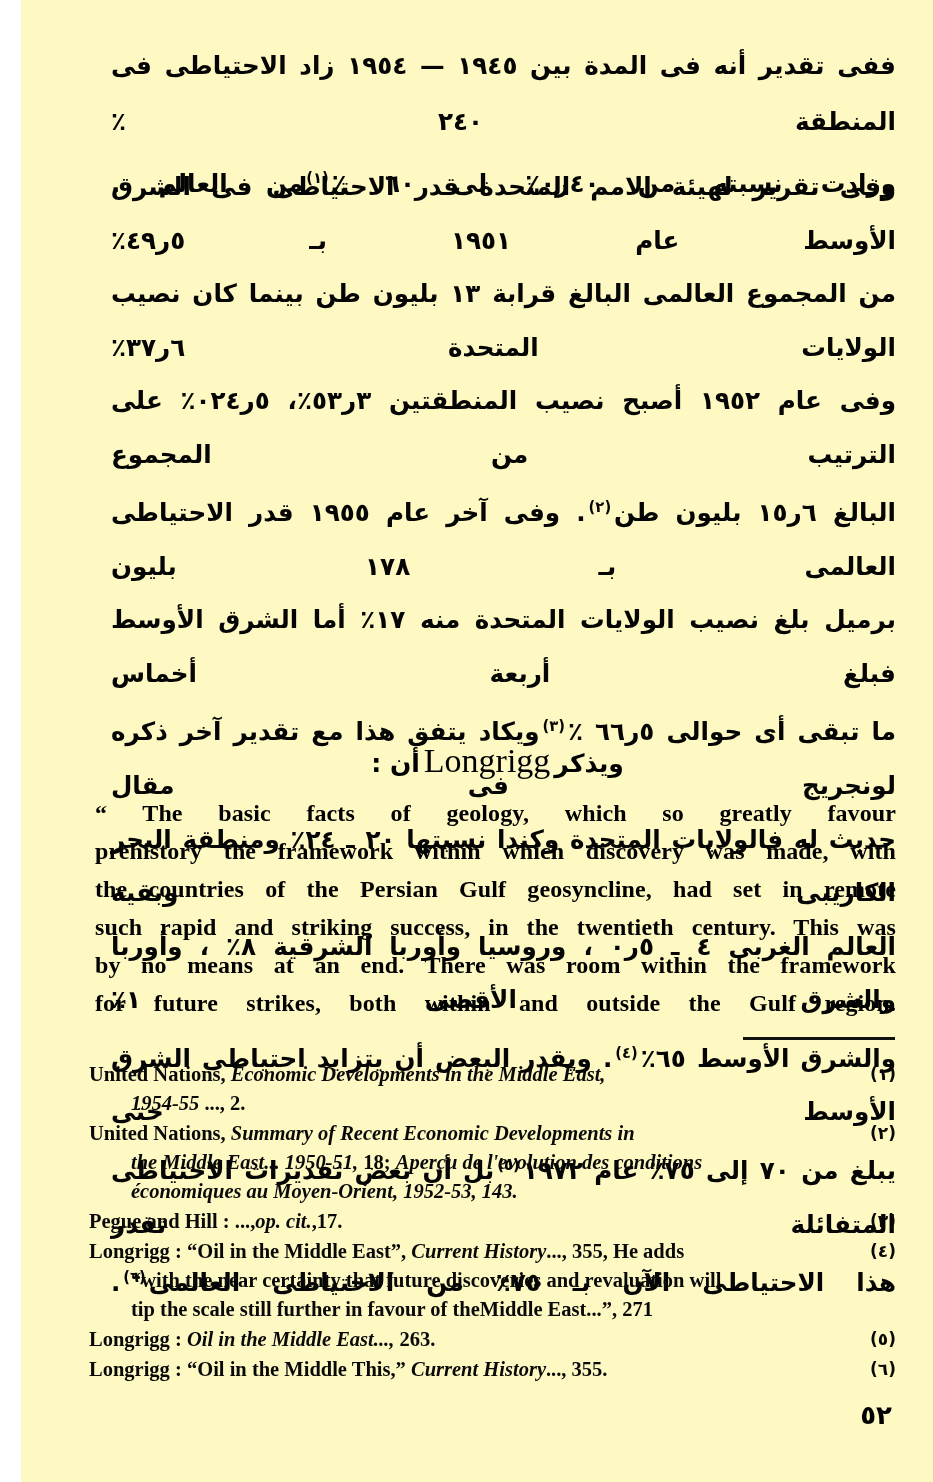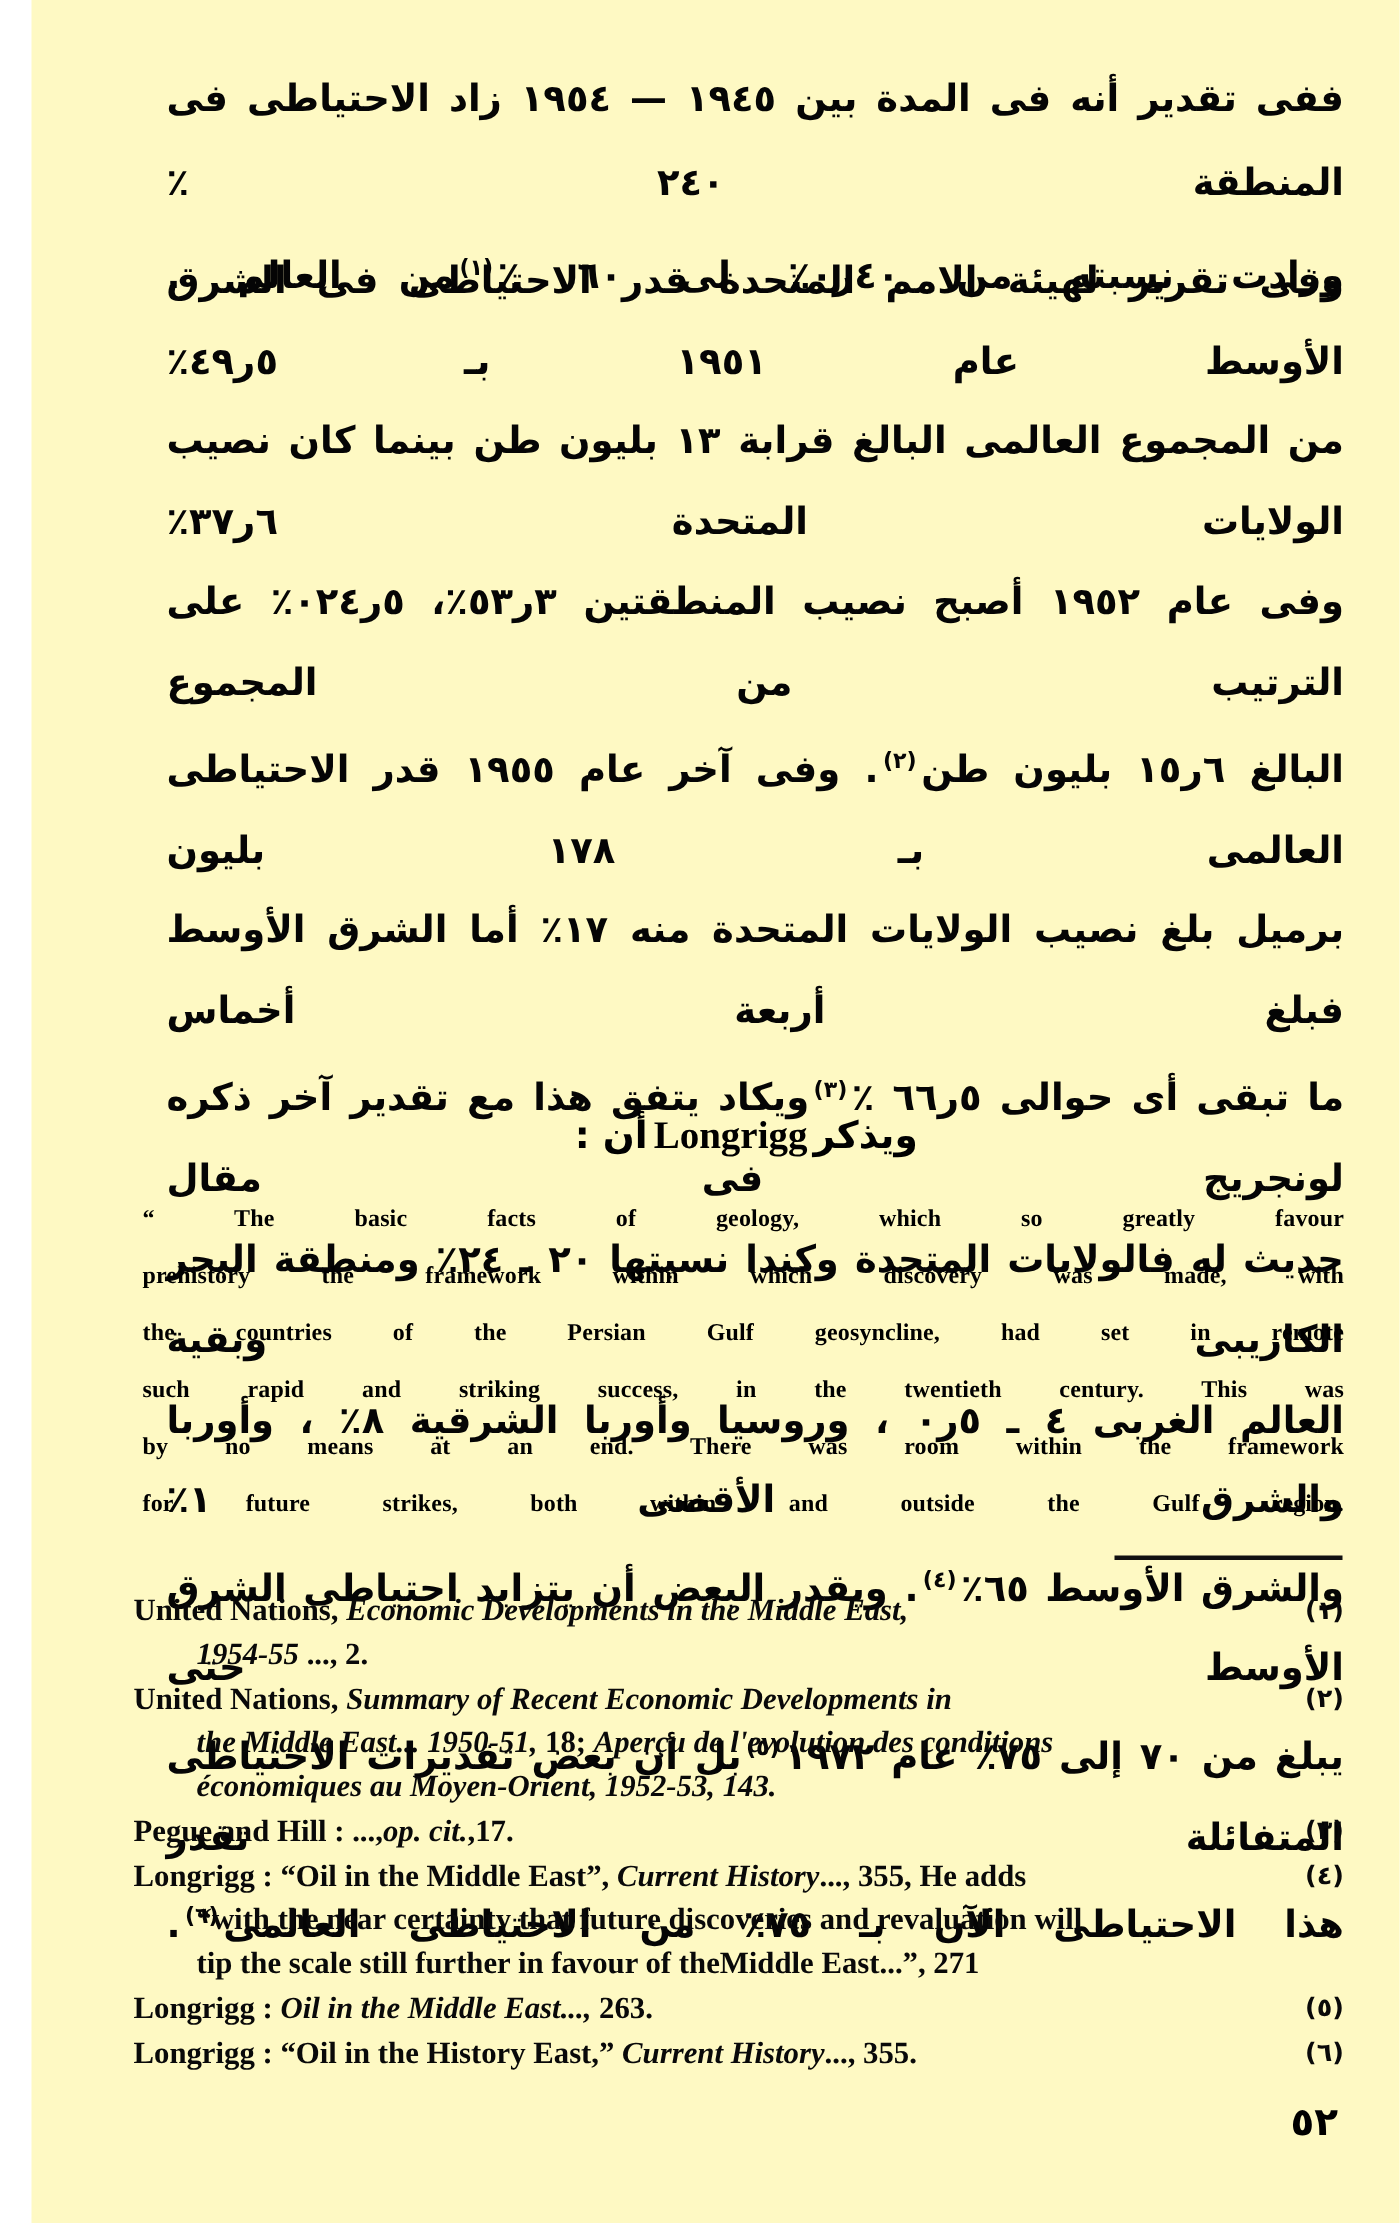--- a/index.html
+++ b/index.html
@@ -61,36 +61,36 @@
     left: 78px;
     right: 58px;
     direction: rtl;
     text-align: center;
     font-size: 25px;
     font-family: "DejaVu Sans", "Liberation Sans", sans-serif;
     font-weight: 600;
   }
   .longrigg-lead .latin {
     font-family: "Liberation Serif", serif;
-    font-weight: 700;
-    font-size: 26px;
+    font-weight: 400;
+    font-size: 34px;
     direction: ltr;
     unicode-bidi: isolate;
     padding: 0 4px;
   }
 
   
   .quote {
     position: absolute;
     top: 794px;
     left: 74px;
     right: 58px;
     direction: ltr;
     font-family: "Liberation Serif", "DejaVu Serif", serif;
-    font-size: 16px;
+    font-size: 24px;
     font-weight: 600;
     line-height: 38px;
     letter-spacing: 0.1px;
   }
   .quote .qline {
     display: block;
     text-align: justify;
     text-align-last: justify;
     white-space: nowrap;
   }
@@ -249,21 +249,21 @@
 
     <div class="fn-item">
       <span class="fn-first-line">
         <span>Longrigg : </span><i>Oil in the Middle East...,</i><span> 263.</span>
         <span class="fn-num">(٥)</span>
       </span>
     </div>
 
     <div class="fn-item">
       <span class="fn-first-line">
-        <span>Longrigg : “Oil in the History East,” </span><i>Current History</i><span>..., 355.</span>
+        <span>Longrigg : “Oil in the Middle This,” </span><i>Current History</i><span>..., 355.</span>
         <span class="fn-num">(٦)</span>
       </span>
     </div>
 
   </div>
 
   <div class="page-number">٥٢</div>
 
 </div>
 

